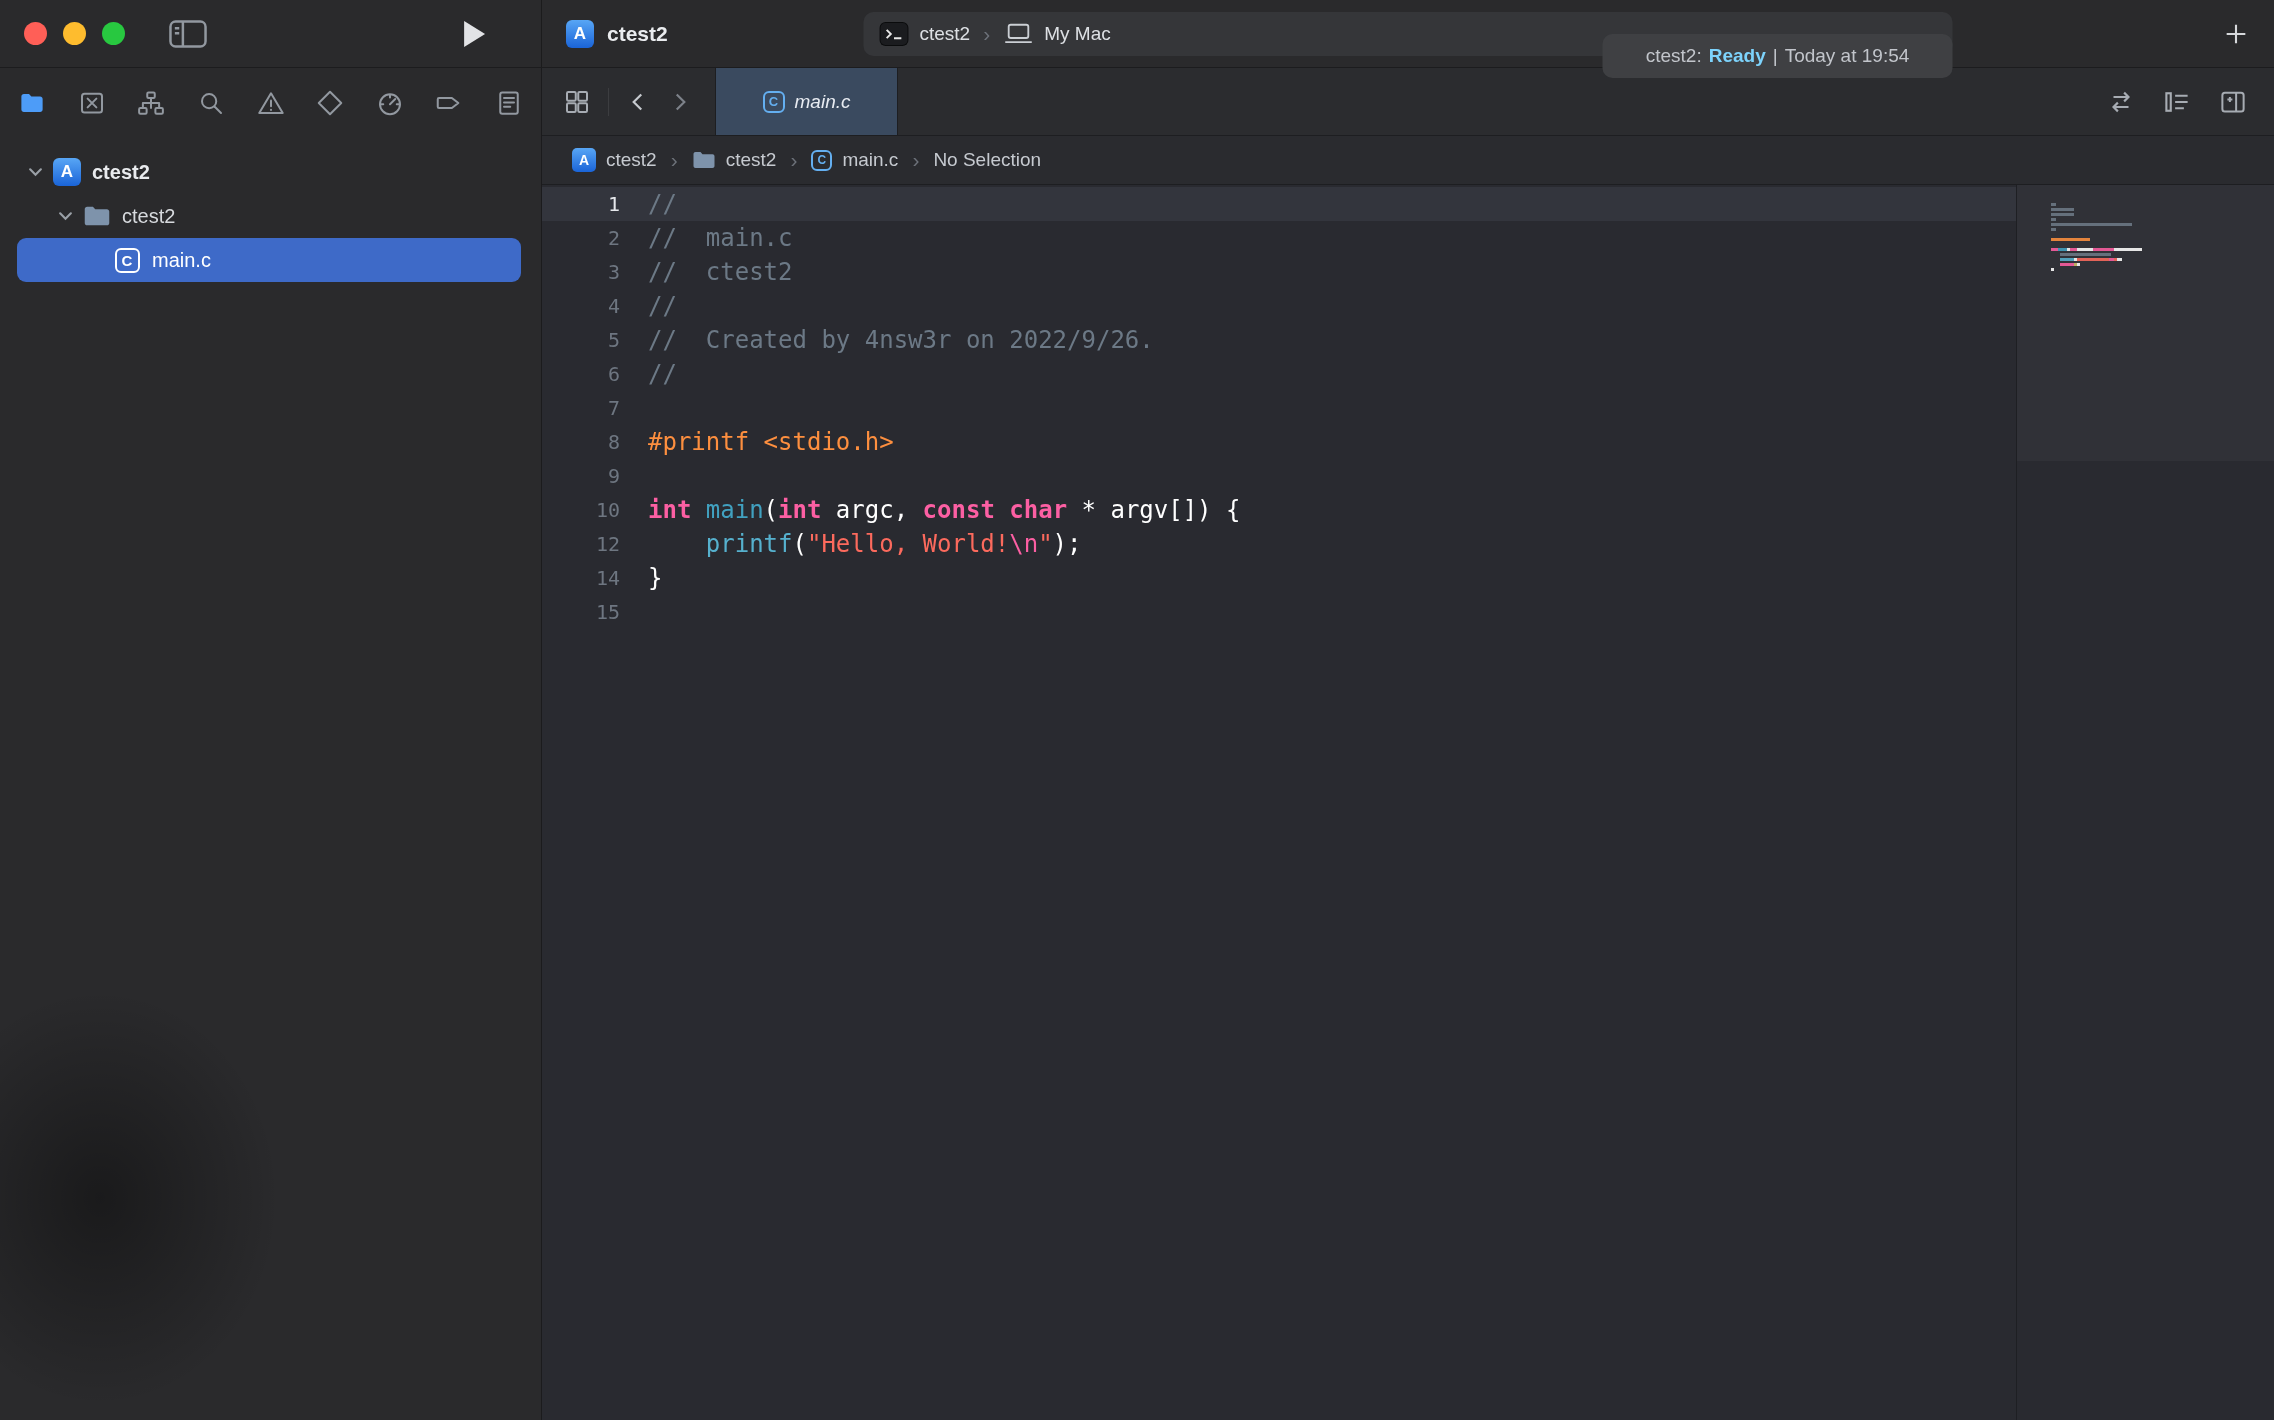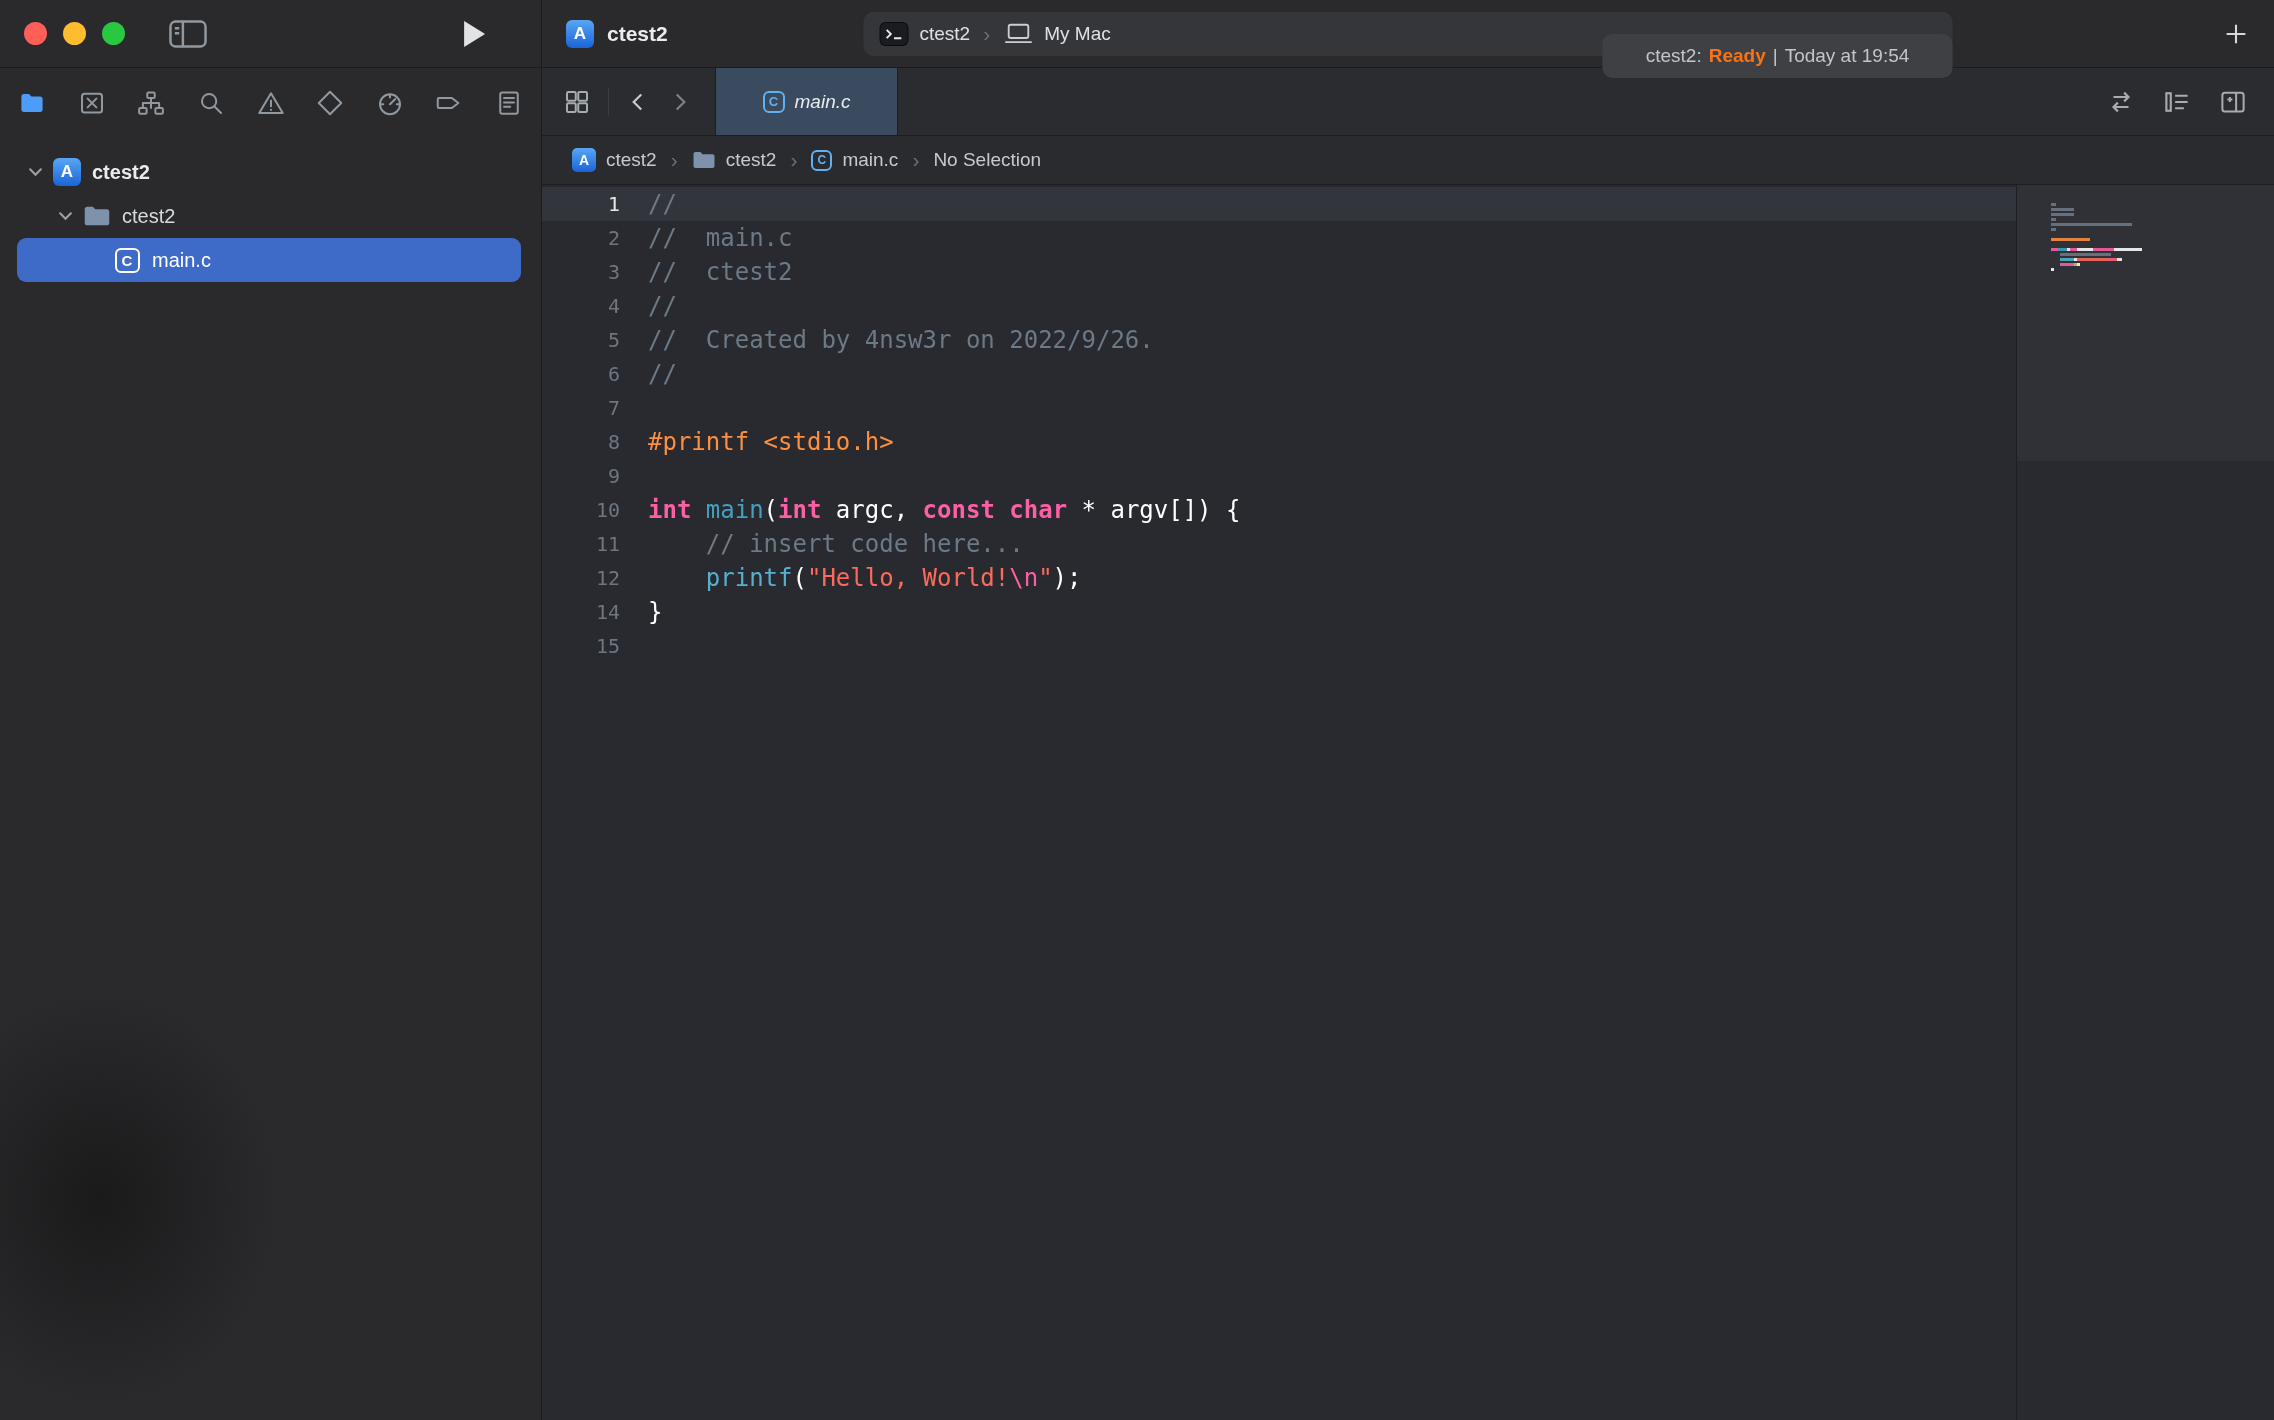--- a/index.html
+++ b/index.html
@@ -24,21 +24,21 @@
              font-style:normal;flex:0 0 auto;}
   .win-title{font-weight:700;font-size:21px;color:#eaecef;margin-left:13px;}
   .scheme-pill{position:absolute;left:50%;transform:translateX(-50%);width:1089px;height:44px;background:#353639;
                border-radius:10px;display:flex;align-items:center;padding-left:16px;gap:11px;font-size:19px;color:#dde0e4;}
   .term-icon{width:29px;height:24px;background:#1b1c1f;border:1px solid rgba(0,0,0,.6);border-radius:6px;
              color:#e8e8e8;padding:3px;flex:0 0 auto;}
   .laptop-icon{width:30px;height:26px;color:#cbcfd4;flex:0 0 auto;}
   .sep-glyph{color:#6d727a;font-size:21px;padding:0 2px;}
   .status-seg{margin-left:auto;width:350px;height:44px;background:#3f4043;border-radius:10px;display:flex;
               align-items:center;justify-content:center;font-size:19px;color:#c2c5cb;gap:7px;white-space:nowrap;margin-top:45px;}
-  .st-bold{font-weight:700;color:#f97316;}
+  .st-bold{font-weight:700;color:#7dd3fc;}
   .plus-btn{position:absolute;right:24px;width:28px;height:28px;color:#d6d8db;}
 
   
   .main{flex:1;display:flex;min-height:0;}
   .sidebar{width:542px;flex:0 0 542px;background:#2a2a2c;border-right:1px solid #1b1b1d;position:relative;overflow:hidden;}
   .nav-tabs{height:70px;display:flex;align-items:center;justify-content:space-between;padding:0 17px;}
   .nav-tab{width:30px;height:30px;color:#9298a0;}
   .nav-tab.active{color:#4d9cf8;}
   .tree{margin-top:12px;}
   .tree-row{height:44px;display:flex;align-items:center;font-size:20px;color:#d7dade;margin:0 20px 0 17px;border-radius:9px;}
@@ -333,21 +333,20 @@
             <div class="code-row current"><span class="gutter-num">1</span><span class="code-text"><span class="tok-comment">//</span></span></div>
             <div class="code-row"><span class="gutter-num">2</span><span class="code-text"><span class="tok-comment">//  main.c</span></span></div>
             <div class="code-row"><span class="gutter-num">3</span><span class="code-text"><span class="tok-comment">//  ctest2</span></span></div>
             <div class="code-row"><span class="gutter-num">4</span><span class="code-text"><span class="tok-comment">//</span></span></div>
             <div class="code-row"><span class="gutter-num">5</span><span class="code-text"><span class="tok-comment">//  Created by 4nsw3r on 2022/9/26.</span></span></div>
             <div class="code-row"><span class="gutter-num">6</span><span class="code-text"><span class="tok-comment">//</span></span></div>
             <div class="code-row"><span class="gutter-num">7</span><span class="code-text"></span></div>
             <div class="code-row"><span class="gutter-num">8</span><span class="code-text"><span class="tok-pre">#printf</span><span class="tok-plain"> </span><span class="tok-pre">&lt;stdio.h&gt;</span></span></div>
             <div class="code-row"><span class="gutter-num">9</span><span class="code-text"></span></div>
             <div class="code-row"><span class="gutter-num">10</span><span class="code-text"><span class="tok-kw">int</span><span class="tok-plain"> </span><span class="tok-fn">main</span><span class="tok-plain">(</span><span class="tok-kw">int</span><span class="tok-plain"> argc, </span><span class="tok-kw">const</span><span class="tok-plain"> </span><span class="tok-kw">char</span><span class="tok-plain"> * argv[]) {</span></span></div>
-            <div class="code-row"><span class="gutter-num">11</span><span class="code-text"><span class="tok-comment">    // insert code here...</span></span></div>
             <div class="code-row"><span class="gutter-num">12</span><span class="code-text"><span class="tok-plain">    </span><span class="tok-fncall">printf</span><span class="tok-plain">(</span><span class="tok-str">"Hello, World!</span><span class="tok-esc">\n</span><span class="tok-str">"</span><span class="tok-plain">);</span></span></div>
             <div class="code-row"><span class="gutter-num">14</span><span class="code-text"><span class="tok-plain">}</span></span></div>
             <div class="code-row"><span class="gutter-num">15</span><span class="code-text"></span></div>
           </div>
         <div class="minimap">
           <div class="mini-viewport"></div>
           <div>
               <div class="mini-row">
                 <span class="mini-seg" style="width: 5px; background: rgb(108, 121, 134);"></span>
               </div>

